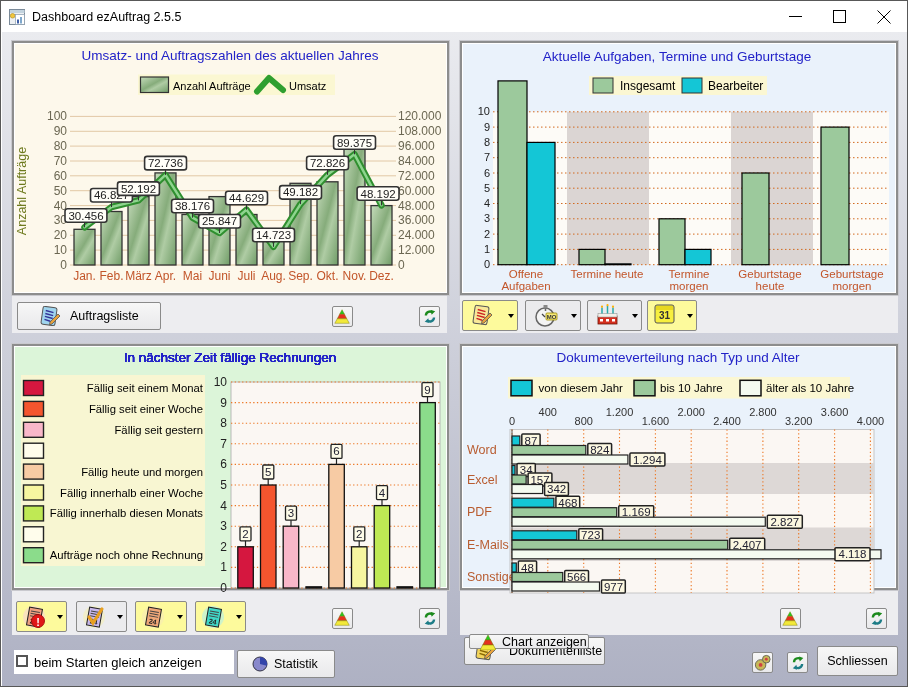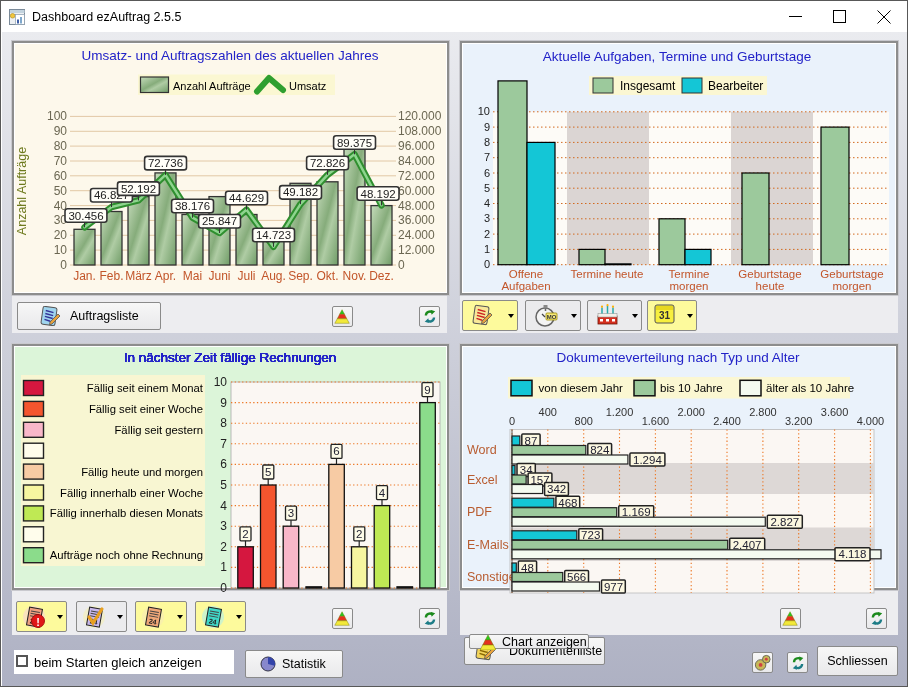--- a/index.html
+++ b/index.html
@@ -546,21 +546,21 @@
         <path d="M3.5,6.5 A4.5,4.5 0 0 1 11,3.2" stroke="#1C8A1C" stroke-width="2.6"></path>
         <polygon points="9.2,0.2 13.8,1.8 9.8,5.6" fill="#1C8A1C"></polygon>
         <path d="M12.5,8.5 A4.5,4.5 0 0 1 5,11.8" stroke="#1D7C86" stroke-width="2.6"></path>
         <polygon points="6.8,14.8 2.2,13.2 6.2,9.4" fill="#1D7C86"></polygon>
       </g>
     </svg>
   </div>
 <div style="position:absolute;left:13px;top:649px;width:220px;height:24px;background:#FFFFFF;"></div>
 <div style="position:absolute;left:15px;top:654px;width:12px;height:12px;background:#FFF;border:2px solid #555;"></div>
 <div style="position:absolute;left:33px;top:654px;width:200px;height:14px;font-size:13px;color:#000;">beim Starten gleich anzeigen</div>
-<div class="btn" style="position:absolute;left:244px;top:649px;width:98px;height:28px;"><svg width="16" height="16" viewBox="0 0 16 16" style="margin-left:14px;margin-right:6px;">
+<div class="btn" style="position:absolute;left:236px;top:649px;width:98px;height:28px;"><svg width="16" height="16" viewBox="0 0 16 16" style="margin-left:14px;margin-right:6px;">
       <circle cx="8" cy="8" r="7" fill="#8888CC" stroke="#334"></circle>
       <path d="M8,8 L8,1 A7,7 0 0 1 14.8,9.7 Z" fill="#3344AA"></path>
     </svg>Statistik</div>
 <div class="btn" style="position:absolute;left:468px;top:633px;width:120px;height:15px;text-align:right;"><svg width="16" height="16" viewBox="0 0 16 16" style="margin-left:10px;margin-right:6px;">
       <g transform="translate(0,1) scale(1.0)">
         <polygon points="8,0 10.7,5 5.3,5" fill="#22CC22" stroke="#7a7a00" stroke-width="0.5"></polygon>
         <polygon points="10.7,5 13.3,10 2.7,10 5.3,5" fill="#E53020" stroke="#7a7a00" stroke-width="0.5"></polygon>
         <polygon points="13.3,10 16,15 0,15 2.7,10" fill="#F2E93A" stroke="#7a7a00" stroke-width="0.5"></polygon>
       </g>
     </svg>Chart anzeigen</div>

